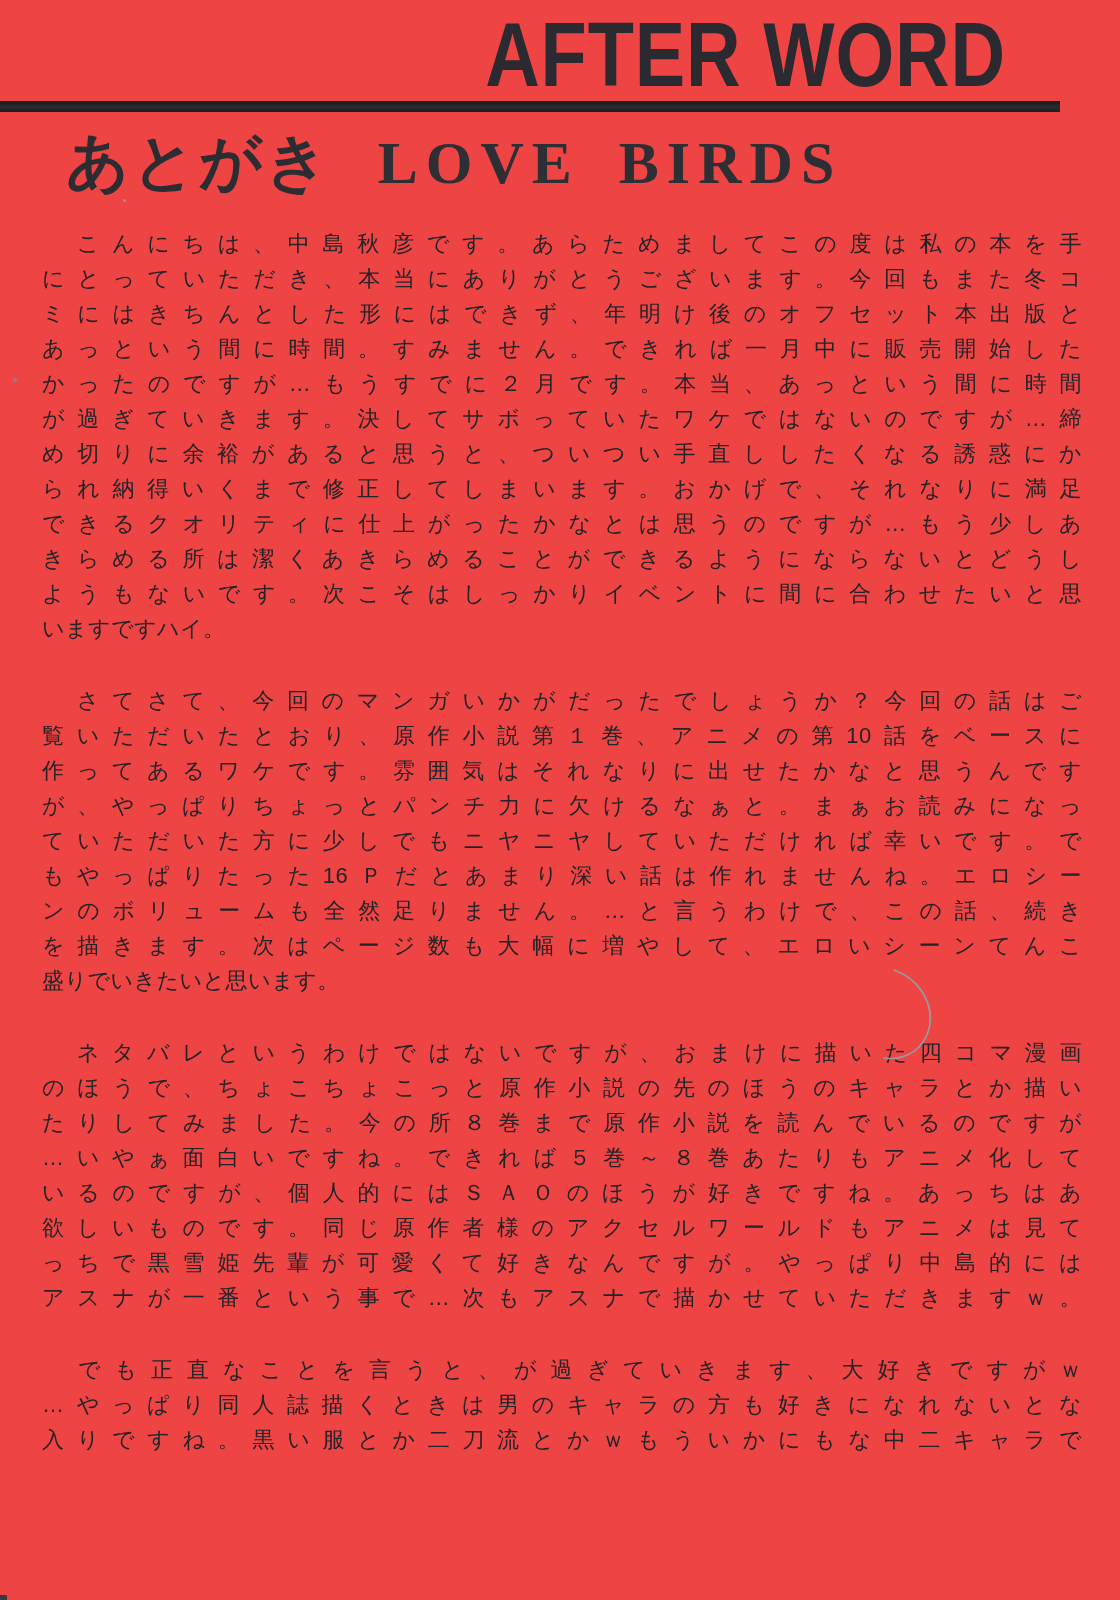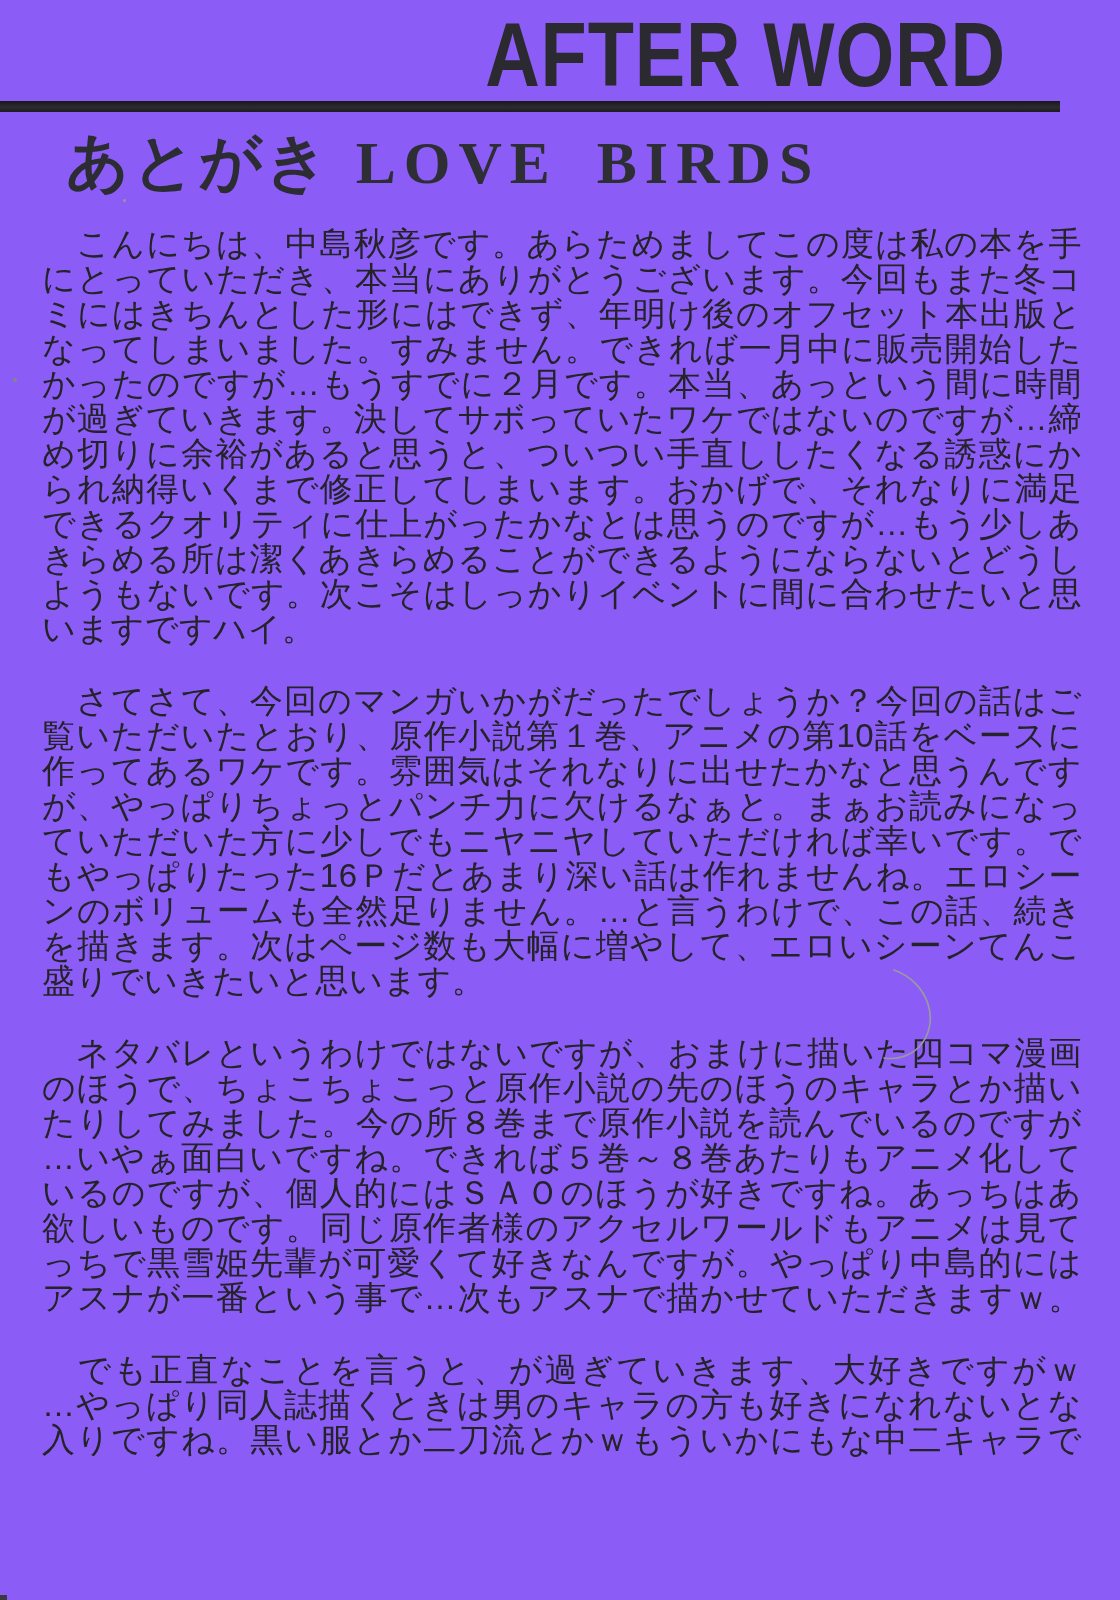--- a/index.html
+++ b/index.html
@@ -1,20 +1,20 @@
 <!DOCTYPE html>
 <html lang="ja"><head>
 <meta charset="utf-8">
 <style>
   html,body{margin:0;padding:0;background:#e9e9e9;}
   .page{
     position:relative;
     width:1120px;height:1600px;
     margin:0 auto;
-    background:#8b5cf6;
+    background:#ef4444;
     overflow:hidden;
     font-family:"Liberation Sans", sans-serif;
     color:#26262b;
   }
   
   .title-en{
     position:absolute;
     top:8px;right:114px;
     margin:0;
     font-size:90px;
@@ -30,21 +30,21 @@
     position:absolute;
     left:0;top:101px;
     width:1060px;height:11px;
     background:linear-gradient(180deg,#17171b 0%,#2b2b30 55%,#1c1c20 100%);
   }
   .title-row{
     position:absolute;
     left:66px;top:120px;
     display:flex;
     align-items:baseline;
-    gap:24px;
+    gap:46px;
     white-space:nowrap;
   }
   .title-ja{
     margin:0;
     font-size:62px;
     font-weight:700;
     letter-spacing:3px;
     color:#2c2c33;
   }
   .subtitle{
@@ -57,21 +57,21 @@
   }
   
   .body-text{
     position:absolute;
     left:42px;top:226px;
     width:1040px;
   }
   .para{margin:0 0 37px 0;}
   .line{
     display:block;
-    font-size:33px;
+    font-size:22px;
     line-height:35px;
     letter-spacing:0.5px;
     color:#232328;
     text-align:justify;
     text-align-last:justify;
     overflow:hidden;
     max-height:35px;
   }
   .line.short{
     text-align:center;
@@ -107,21 +107,21 @@
       <span class="subtitle">LOVE BIRDS</span>
     </div>
   </header>
 
   <main class="body-text">
 
     <p class="para">
       <span class="line">　こんにちは、中島秋彦です。あらためましてこの度は私の本を手</span>
       <span class="line">にとっていただき、本当にありがとうございます。今回もまた冬コ</span>
       <span class="line">ミにはきちんとした形にはできず、年明け後のオフセット本出版と</span>
-      <span class="line">なってしまいました。すみません。できれば一月中に販売開始した</span>
+      <span class="line">あっという間に時間。すみません。できれば一月中に販売開始した</span>
       <span class="line">かったのですが…もうすでに２月です。本当、あっという間に時間</span>
       <span class="line">が過ぎていきます。決してサボっていたワケではないのですが…締</span>
       <span class="line">め切りに余裕があると思うと、ついつい手直ししたくなる誘惑にか</span>
       <span class="line">られ納得いくまで修正してしまいます。おかげで、それなりに満足</span>
       <span class="line">できるクオリティに仕上がったかなとは思うのですが…もう少しあ</span>
       <span class="line">きらめる所は潔くあきらめることができるようにならないとどうし</span>
       <span class="line">ようもないです。次こそはしっかりイベントに間に合わせたいと思</span>
       <span class="line short">いますですハイ。</span>
     </p>
 

